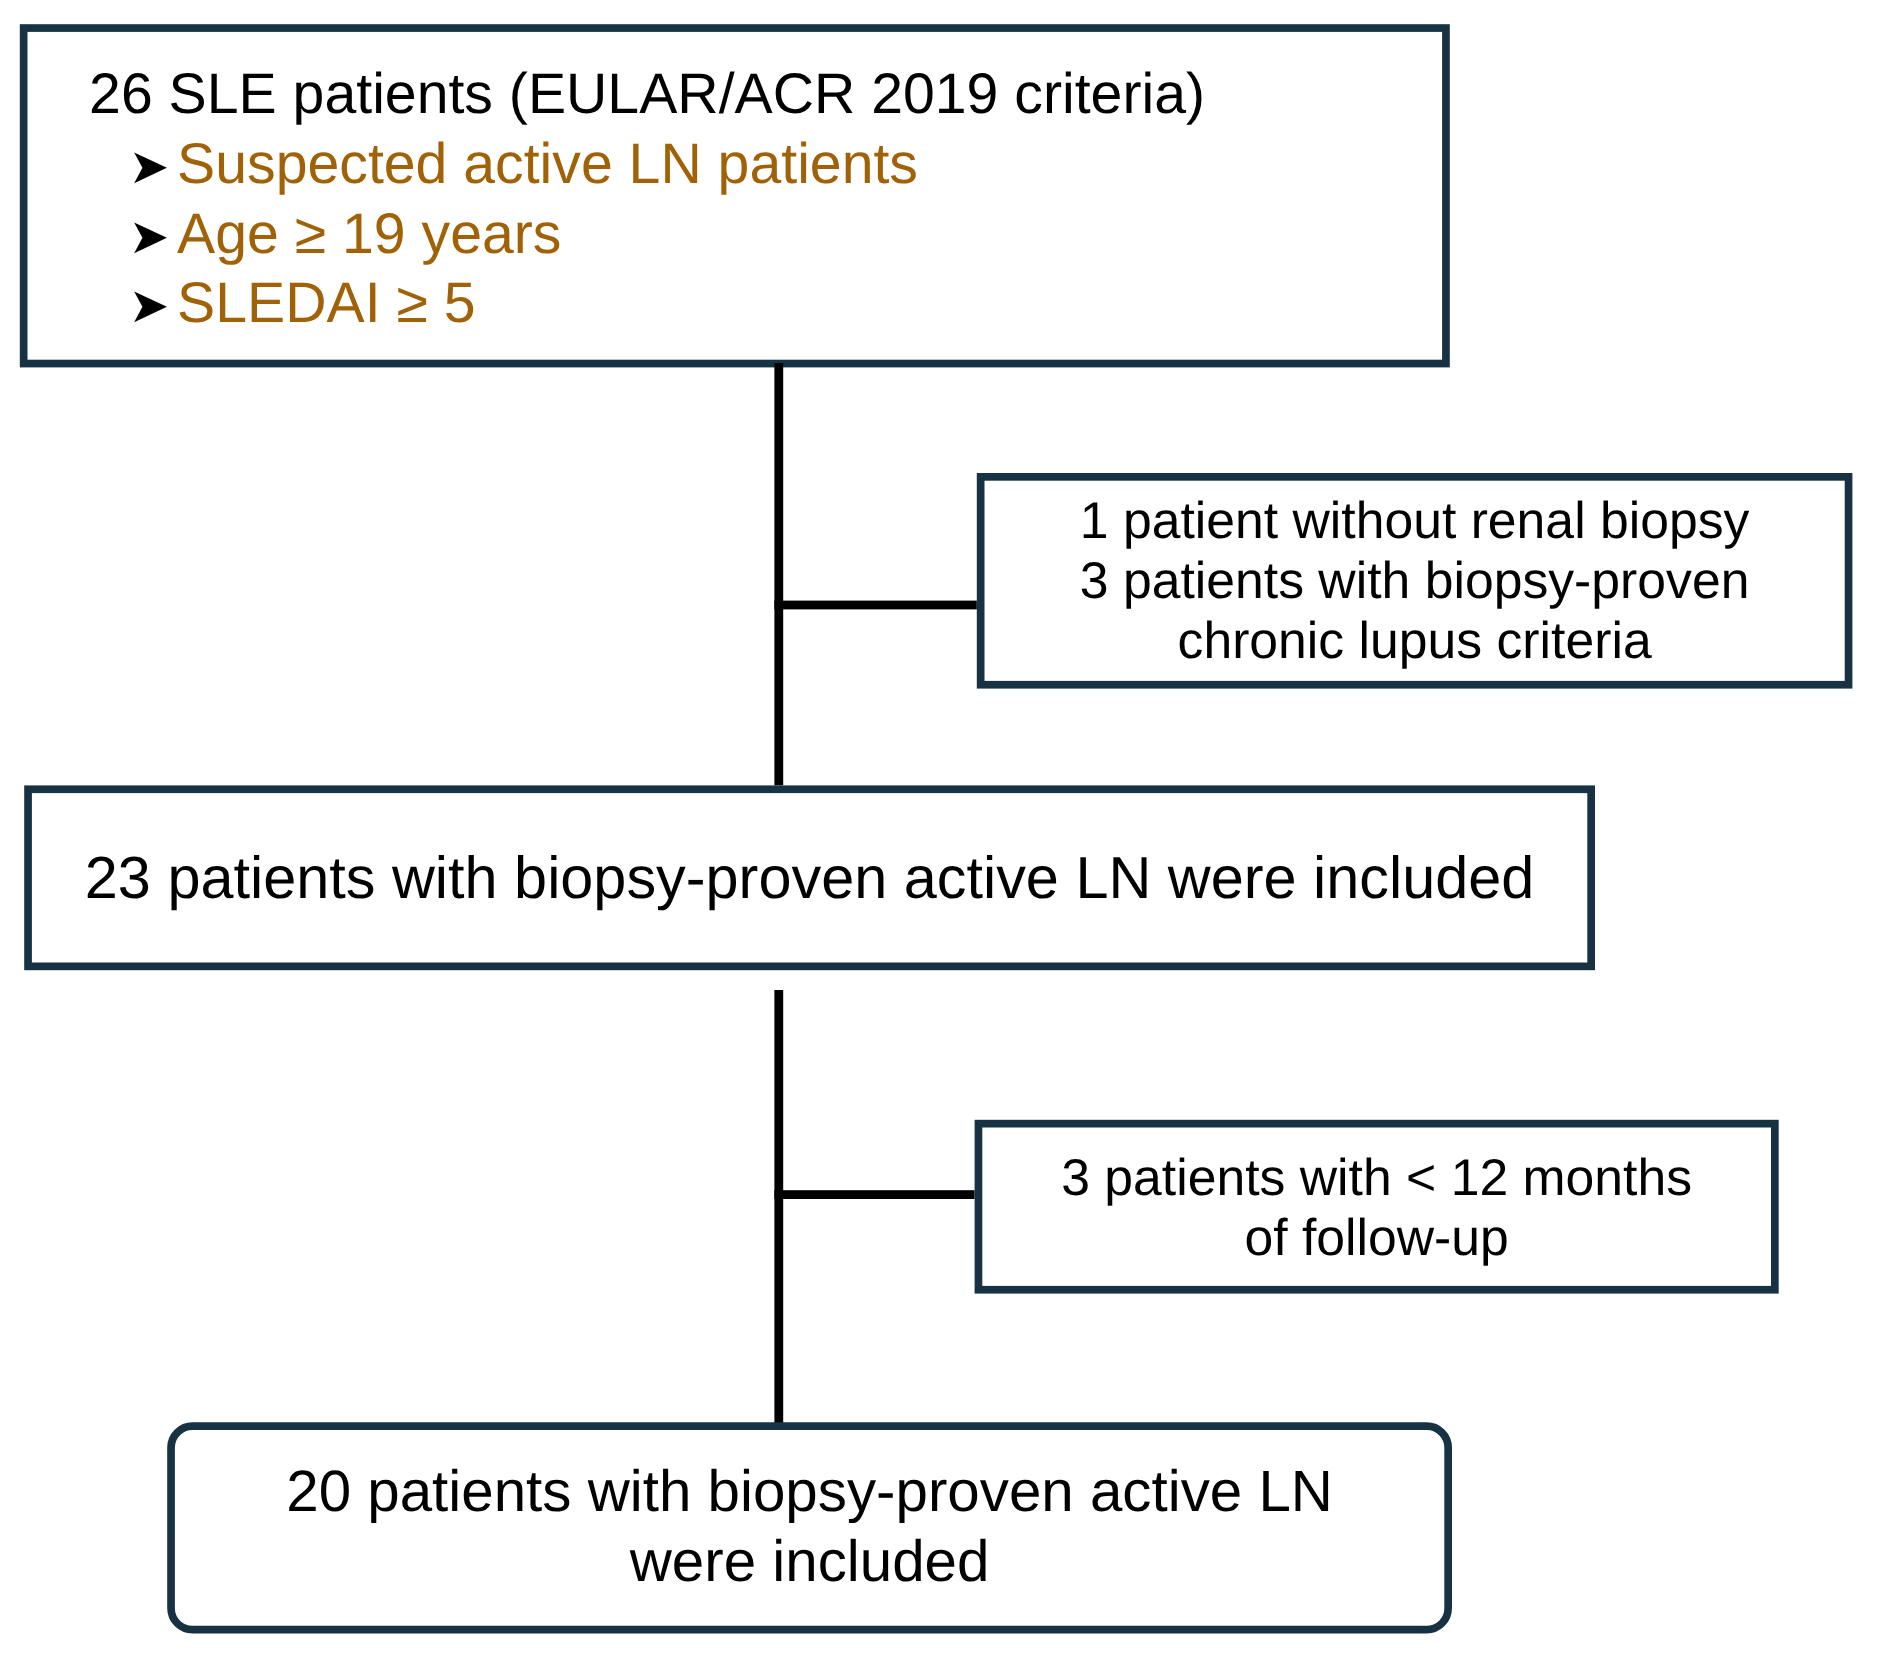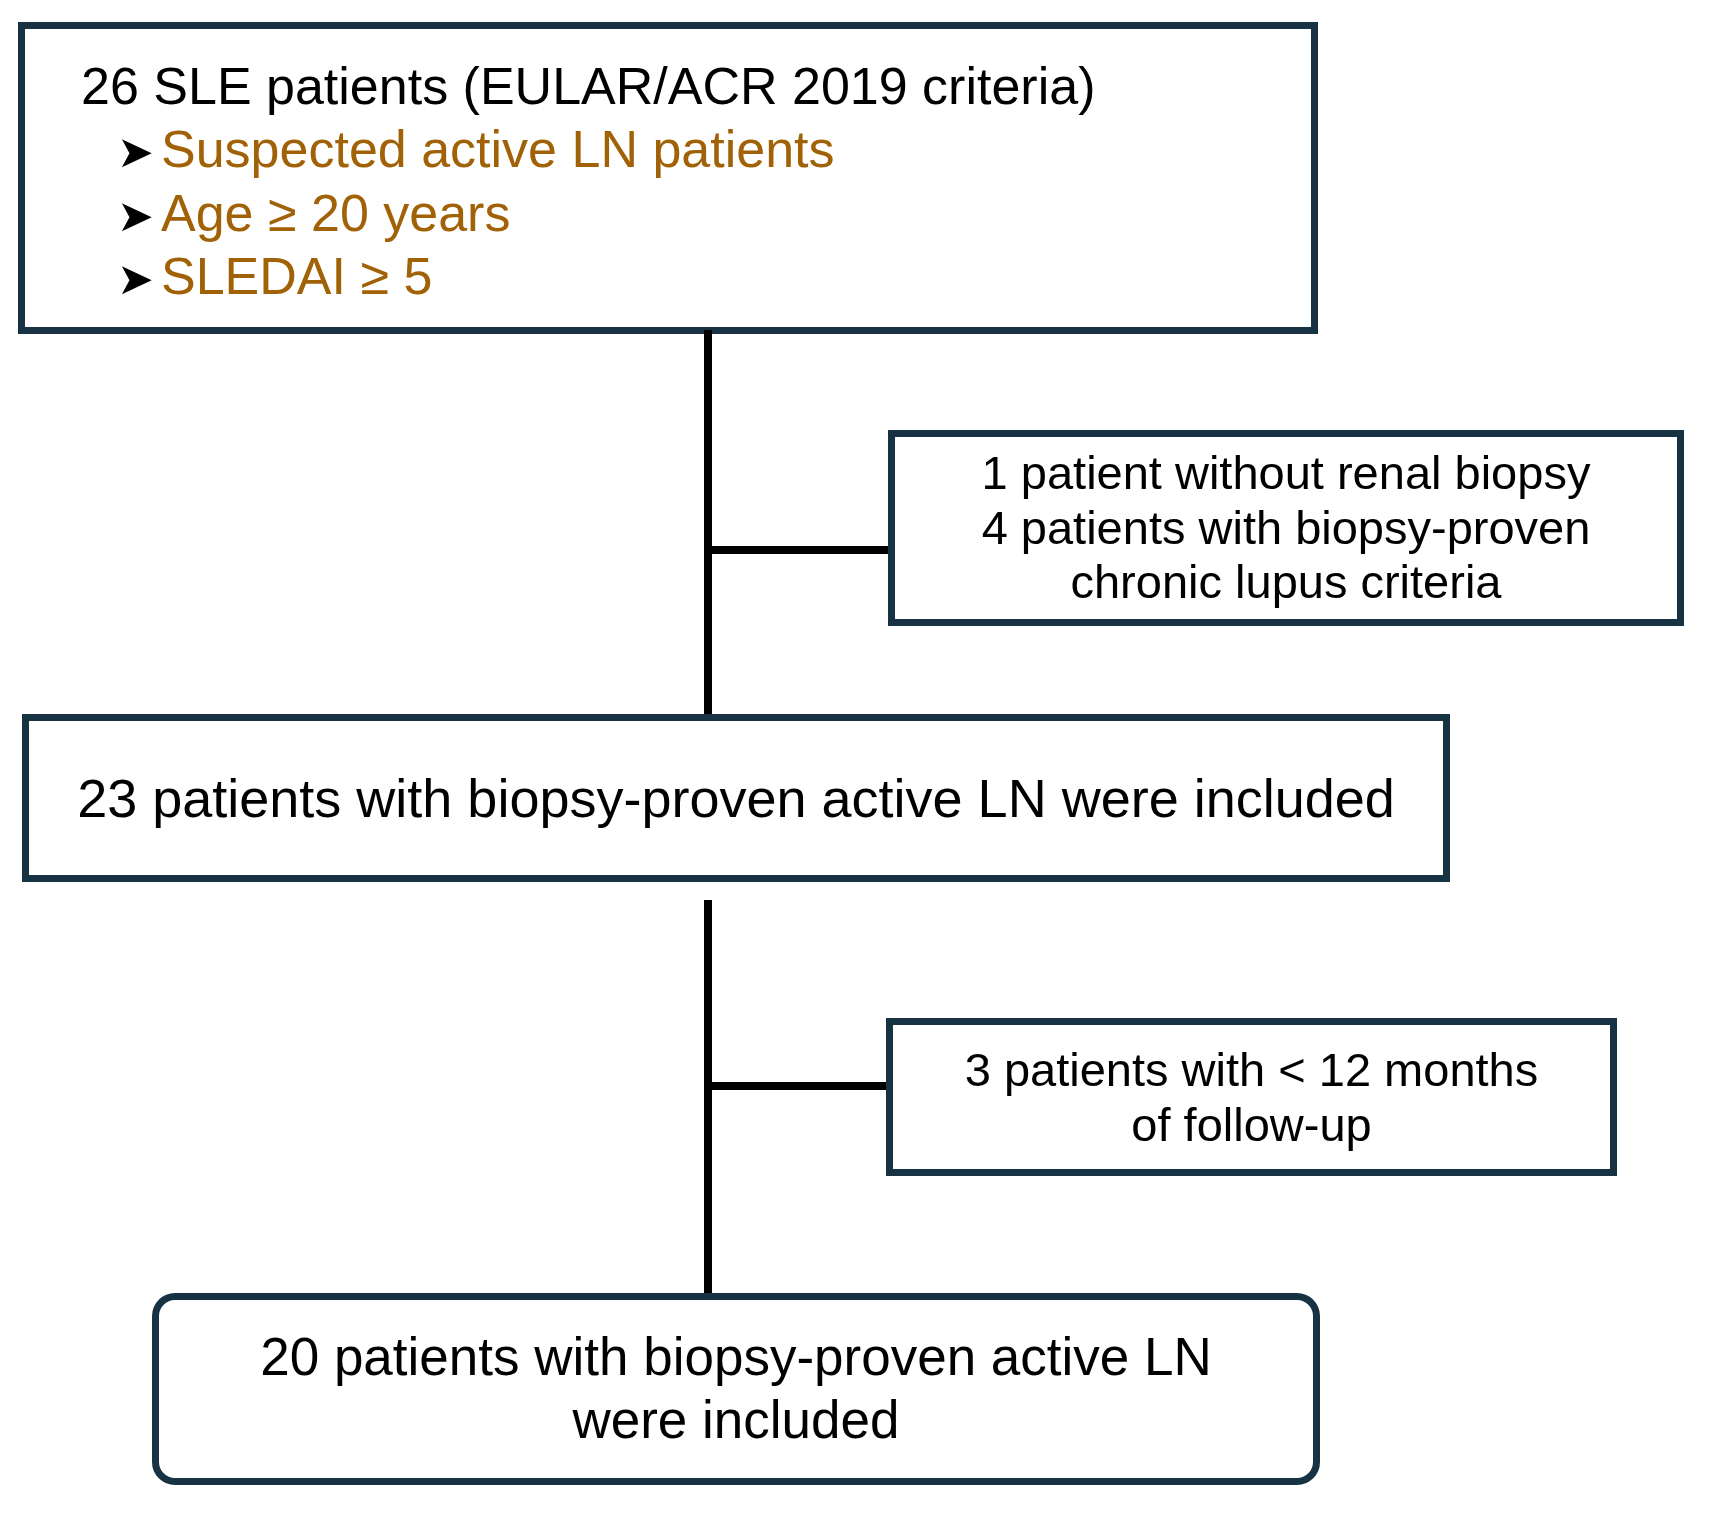--- a/index.html
+++ b/index.html
@@ -136,35 +136,35 @@
   <div class="node" id="box-criteria">
     <div class="title">26 SLE patients (EULAR/ACR 2019 criteria)</div>
 
     <div class="bullet-row">
       <span class="bullet-glyph">➤</span>
       <span class="bullet-text">Suspected active LN patients</span>
     </div>
 
     <div class="bullet-row">
       <span class="bullet-glyph">➤</span>
-      <span class="bullet-text">Age ≥ 20 years</span>
+      <span class="bullet-text">Age ≥ 19 years</span>
     </div>
 
     <div class="bullet-row">
       <span class="bullet-glyph">➤</span>
       <span class="bullet-text">SLEDAI ≥ 5</span>
     </div>
   </div>
 
   <div class="conn-v" id="conn-v-1"></div>
   <div class="conn-h" id="conn-h-1"></div>
 
   <div class="node" id="box-exclusion-1">
     <div class="line">1 patient without renal biopsy</div>
-    <div class="line">4 patients with biopsy-proven</div>
+    <div class="line">3 patients with biopsy-proven</div>
     <div class="line">chronic lupus criteria</div>
   </div>
 
   <div class="node" id="box-included-23">
     <div class="line">23 patients with biopsy-proven active LN were included</div>
   </div>
 
   <div class="conn-v" id="conn-v-2"></div>
   <div class="conn-h" id="conn-h-2"></div>
 

